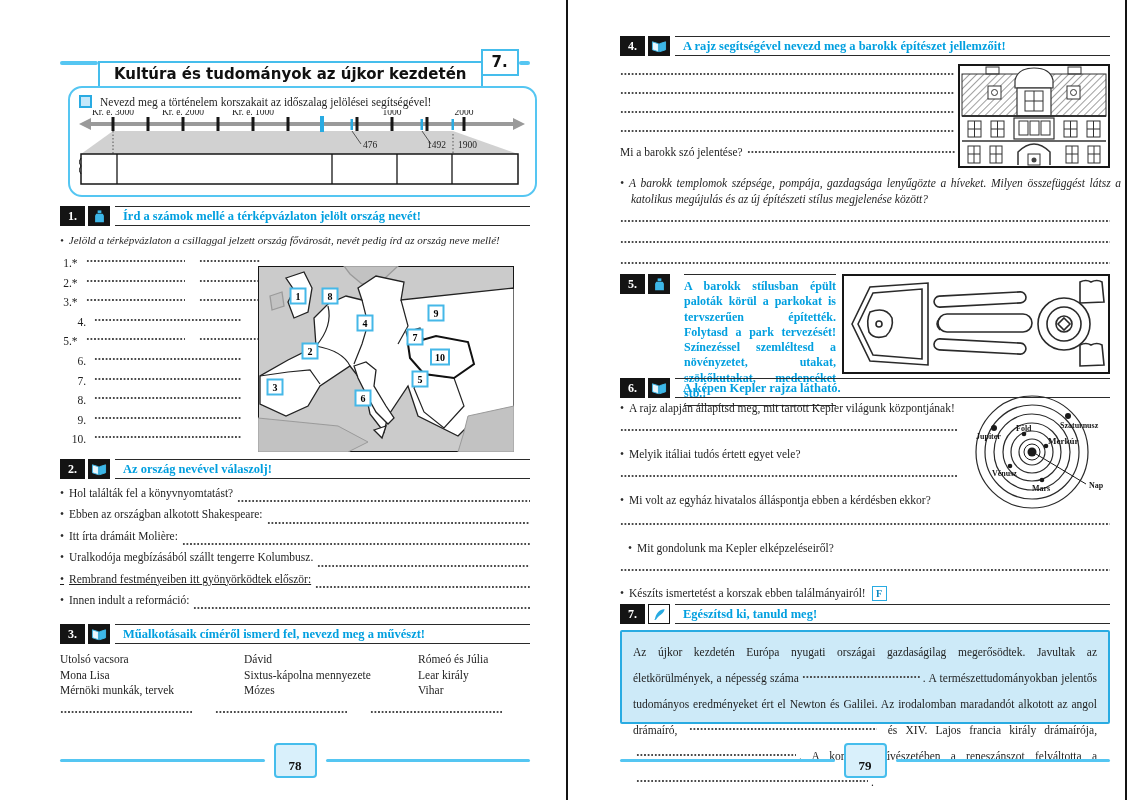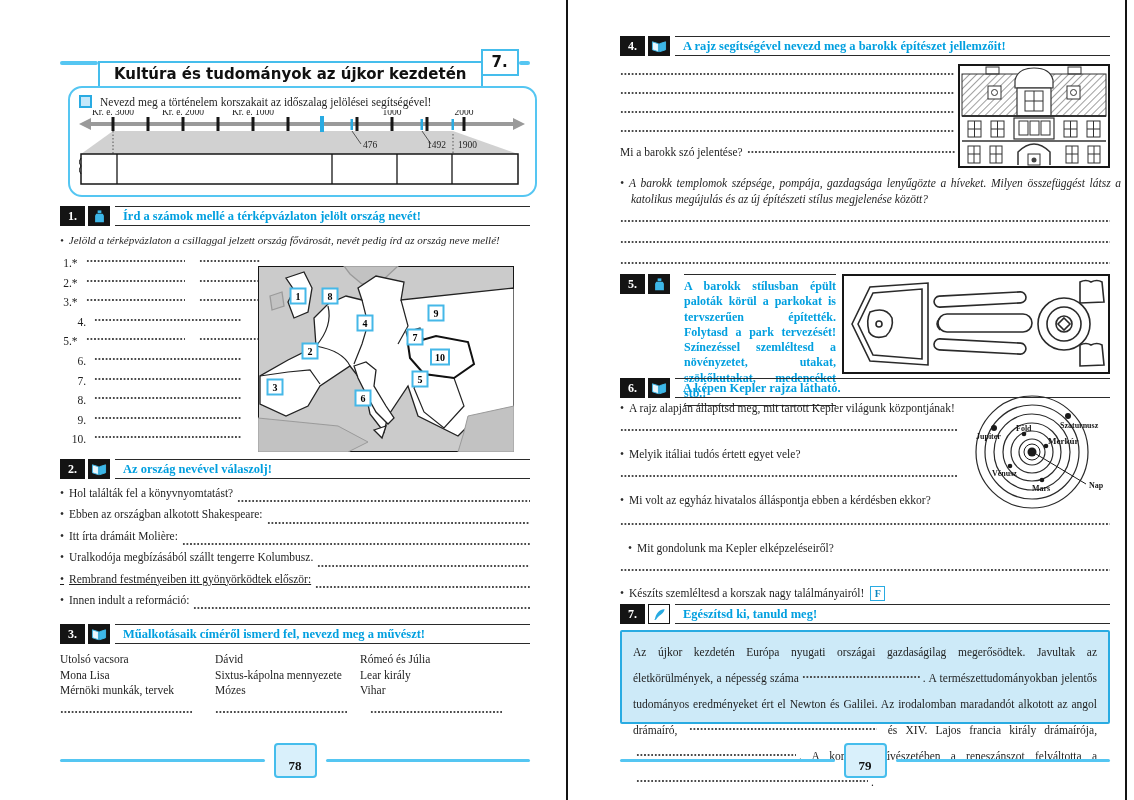--- a/index.html
+++ b/index.html
@@ -49,21 +49,21 @@
   .tl-prompt{display:flex;align-items:center;font-size:11.5px;margin-bottom:2px;}
   .cb{width:9px;height:9px;border:2px solid #29abe2;background:#c5e8fa;display:inline-block;margin-right:8px;flex:0 0 auto;}
 
   
   .mrow{display:flex;align-items:baseline;height:19.6px;font-size:11.5px;}
   .mnum{width:34px;text-align:right;padding-right:8px;box-sizing:border-box;}
   .d150{width:148px;}
   .d92{width:90px;margin-left:14px;}
 
   
-  .artgrid{position:absolute;display:grid;grid-template-columns:155px 145px 1fr;font-size:11.5px;line-height:15.5px;}
+  .artgrid{position:absolute;display:grid;grid-template-columns:155px 145px 1fr;font-size:11.5px;line-height:15.5px;gap:29px;}
 
   
   .s5wrap{position:absolute;display:flex;align-items:flex-start;}
   .s5titlewrap{border-top:1.7px solid #2a2a2a;border-bottom:1.7px solid #2a2a2a;padding:4px 0 4px 0;margin-left:14px;width:152px;}
   .s5title{color:#019fdf;font-weight:bold;font-size:12px;line-height:15.3px;text-align:justify;}
 
   
   .fillbox{position:absolute;border:2px solid #29abe2;background:#cdeaf8;border-radius:2px;
            padding:7px 11px;font-size:11.5px;line-height:26px;text-align:justify;box-sizing:border-box;}
   .blank{display:inline-block;height:10px;margin:0 3px;
@@ -574,21 +574,21 @@
   <div class="ansline" style="top:518px;left:0;width:490px;">
         <span class="dots fill"></span>
       </div>
   <div class="q bullet" style="top:542px;left:8px;width:338px;">
         <span>Mit gondolunk ma Kepler elképzeléseiről?</span>
       </div>
   <div class="ansline" style="top:564px;left:0;width:490px;">
         <span class="dots fill"></span>
       </div>
   <div class="q bullet" style="top:586px;left:0;width:490px;">
-    <span>Készíts szemléltesd a korszak nagy találmányairól!</span>
+    <span>Készíts ismertetést a korszak ebben találmányairól!</span>
     <span class="fbadge">F</span>
   </div>
 
   <div class="sec-head" style="top:604px;">
     <span class="sec-num">7.</span>
     <span class="sec-icon lightbox">
       <svg width="15" height="15" viewBox="0 0 16 16">
             <path d="M3 13.5 C4 6, 10 1.5, 13.5 2.5 C13 5.5, 10.5 8, 7.5 9.5 C6 11, 4.7 12.5, 4.2 13.5 Z" fill="#29abe2"></path>
             <path d="M3 13.5 L7 8.5" stroke="#29abe2" stroke-width="1" fill="none"></path>
           </svg>

